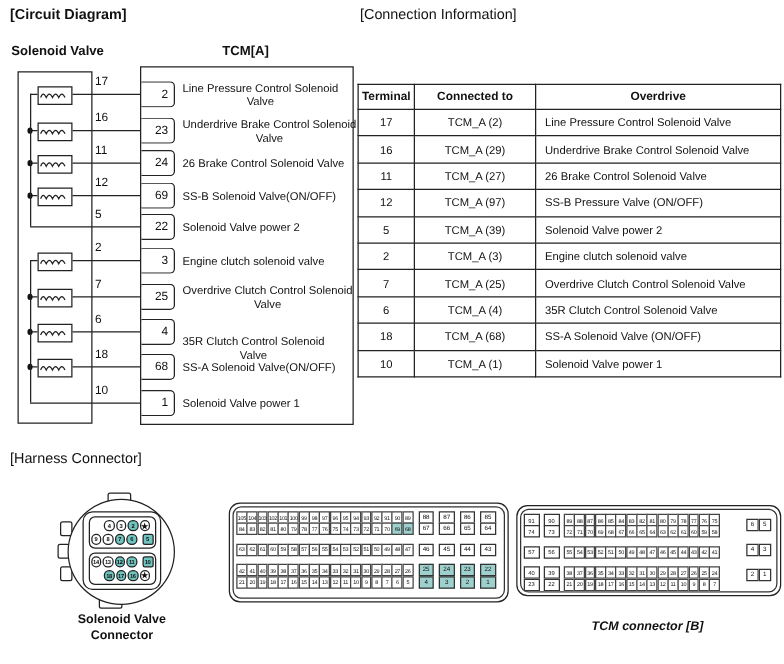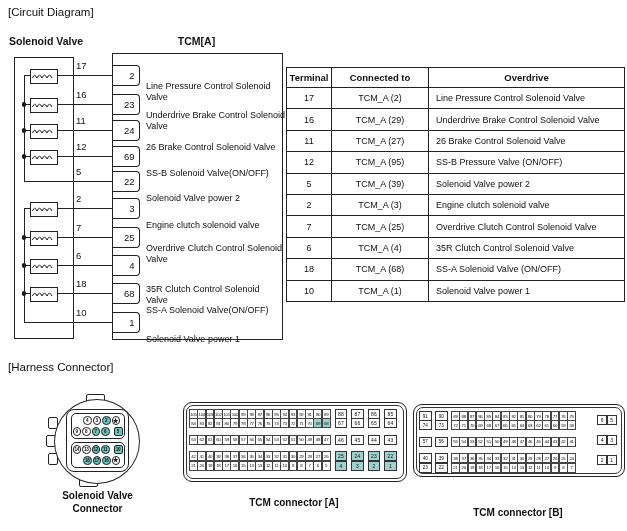--- a/index.html
+++ b/index.html
@@ -1,34 +1,34 @@
 <!DOCTYPE html>
 <html><head>
 <meta charset="utf-8">
 <style>
   html,body{margin:0;padding:0;background:#fff;}
   body{width:627px;height:531px;position:relative;font-family:"Liberation Sans",sans-serif;color:#111;}
   .canvas{position:absolute;inset:0;overflow:hidden;}
   .sec-title{position:absolute;font-size:11.5px;color:#111;}
-  #t-circuit{left:8px;top:6px;}
+  #t-circuit{left:8px;top:6px;font-weight:bold;}
   #t-conn{left:288px;top:6px;}
   #t-harness{left:8px;top:361px;}
   .lbl{position:absolute;font-weight:bold;font-size:10.5px;}
   #valve-lbl{left:9px;top:35px;}
   #tcm-lbl{left:112px;top:35px;width:169px;text-align:center;}
   #valve-box{position:absolute;left:14px;top:57px;width:58px;height:280px;border:1.2px solid #222;}
   #tcm-box{position:absolute;left:112px;top:53px;width:169px;height:285px;border:1.2px solid #222;}
   .wire{position:absolute;height:1.2px;background:#222;}
   .bus{position:absolute;width:1.2px;background:#222;}
   .dot{position:absolute;width:4.6px;height:4.6px;border-radius:50%;background:#111;}
   .coil{position:absolute;width:26px;height:13px;border:1.1px solid #222;background:#fff;}
   .coil svg{display:block;}
   .term{position:absolute;font-size:9.5px;}
   .bracket{position:absolute;width:27px;height:21px;box-sizing:border-box;border:1.2px solid #222;border-left:none;border-radius:0 4px 4px 0;font-size:9.5px;text-align:right;padding-right:4px;line-height:19px;}
-  .func{position:absolute;font-size:9px;line-height:1.18;transform:translateY(-50%);white-space:nowrap;margin-top:17px;}
+  .func{position:absolute;font-size:9px;line-height:1.18;transform:translateY(-50%);white-space:nowrap;margin-top:1px;text-align:center;}
   
   #conn-table{position:absolute;left:286px;top:67px;border-collapse:collapse;table-layout:fixed;font-size:9px;border:1.5px solid #111;}
   #conn-table th,#conn-table td{border:1px solid #222;overflow:hidden;}
   #conn-table th{font-weight:bold;font-size:9.5px;height:17px;text-align:center;}
   #conn-table td{height:18.4px;text-align:center;}
   #conn-table td.fn{text-align:left;padding-left:7px;}
   .col-t{width:45px;} .col-c{width:97px;} .col-f{width:196px;}
   
   .tab{position:absolute;background:#fff;border:1.4px solid #222;z-index:1;border-radius:2px;}
   #sol-circle{position:absolute;left:54px;top:399px;width:84px;height:83px;border:1.7px solid #222;border-radius:50%;background:#fff;z-index:2;}
@@ -53,29 +53,30 @@
   .cellA,.cellB{width:8.9px;height:10px;box-sizing:border-box;border:0.6px solid #444;margin-left:-0.6px;display:flex;align-items:center;justify-content:center;font-size:4.4px;letter-spacing:-0.3px;background:#fff;}
   .cellA:first-child,.cellB.first{margin-left:0;}
   .lgwrap{display:flex;margin-left:4px;gap:4px;}
   .cellL{width:12.5px;height:10px;box-sizing:border-box;border:0.8px solid #333;display:flex;align-items:center;justify-content:center;font-size:5px;background:#fff;}
   .cellS{width:12.5px;height:10px;box-sizing:border-box;border:0.7px solid #333;margin-right:3.5px;display:flex;align-items:center;justify-content:center;font-size:4.6px;background:#fff;}
   .pair{position:absolute;right:7px;display:flex;}
   .cellP{width:10.5px;height:10px;box-sizing:border-box;border:0.8px solid #333;margin-left:-0.8px;display:flex;align-items:center;justify-content:center;font-size:5px;background:#fff;}
   .hl{background:#9ed1cd;}
   .conn-label{position:absolute;font-weight:bold;font-size:10px;text-align:center;}
   #lbl-a{left:183px;top:497px;width:222px;}
-  #lbl-b{left:413px;top:507px;width:210px;}
+  #lbl-b{left:413px;top:496px;width:210px;font-style:italic;}
   #sol-caption{left:40px;top:489px;width:115px;line-height:1.3;}
 </style>
 </head>
 <body>
 
 <div class="canvas">
 
   <div class="sec-title" id="t-circuit">[Circuit Diagram]</div>
+  <div class="sec-title" id="t-conn">[Connection Information]</div>
   <div class="sec-title" id="t-harness">[Harness Connector]</div>
 
   <div id="circuit">
     <div class="lbl" id="valve-lbl">Solenoid Valve</div>
     <div class="lbl" id="tcm-lbl">TCM[A]</div>
     <div id="valve-box"></div>
     <div id="tcm-box"></div>
     <div id="circuit-rows">
         <div class="wire" style="left: 56px; top: 75px; width: 56px;"></div>
         <div class="wire" style="left: 24px; top: 75px; width: 7px;"></div>
@@ -200,21 +201,21 @@
           <td>TCM_A (29)</td>
           <td class="fn">Underdrive Brake Control Solenoid Valve</td>
         </tr>
         <tr>
           <td>11</td>
           <td>TCM_A (27)</td>
           <td class="fn">26 Brake Control Solenoid Valve</td>
         </tr>
         <tr>
           <td>12</td>
-          <td>TCM_A (95)</td>
+          <td>TCM_A (97)</td>
           <td class="fn">SS-B Pressure Valve (ON/OFF)</td>
         </tr>
         <tr>
           <td>5</td>
           <td>TCM_A (39)</td>
           <td class="fn">Solenoid Valve power 2</td>
         </tr>
         <tr>
           <td>2</td>
           <td>TCM_A (3)</td>
@@ -417,21 +418,20 @@
             <div class="lgwrap">
               <div class="cellL hl">4</div>
               <div class="cellL hl">3</div>
               <div class="cellL hl">2</div>
               <div class="cellL hl">1</div>
             </div>
           </div>
         </div>
       </div>
   </div>
-  <div class="conn-label" id="lbl-a">TCM connector [A]</div>
 
   <div class="conn-outer" id="tcm-b">
     <div class="ring"></div>
     <div class="conn-content" id="tcm-b-content">
         <div class="band">
           <div class="crow">
             <div class="cellS">91</div>
             <div class="cellS">90</div>
             <div class="cellB first">89</div>
             <div class="cellB">88</div>

